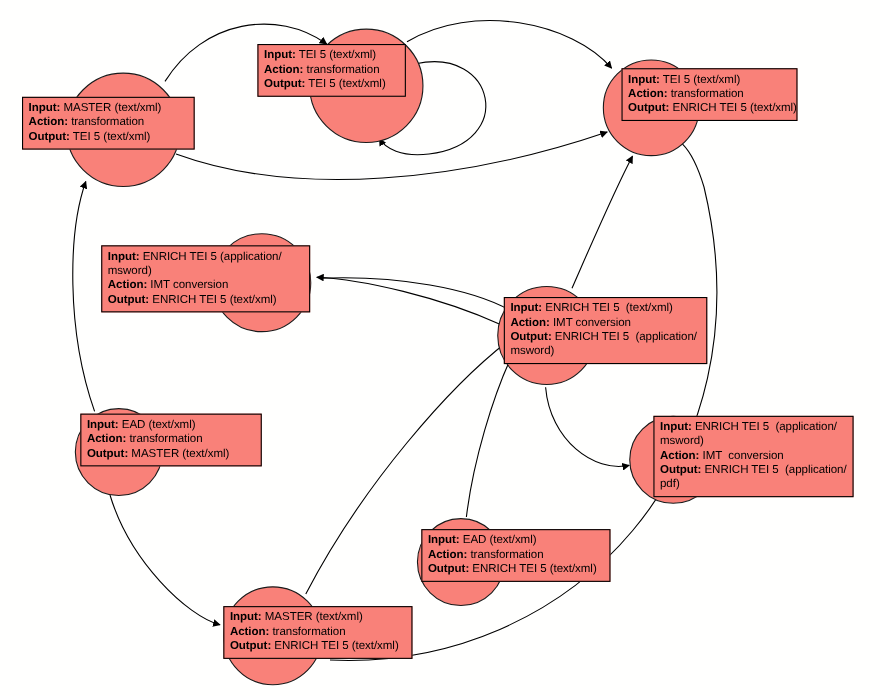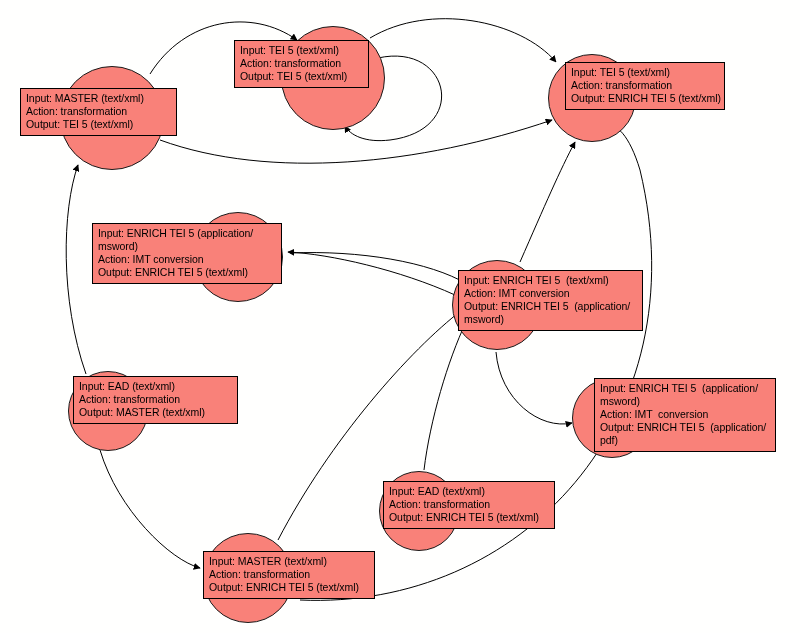--- a/index.html
+++ b/index.html
@@ -41,21 +41,21 @@
     border: 1px solid #000000;
     box-sizing: border-box;
     padding: 3px 5px 4px 5px;
     font-size: 10.5px;
     line-height: 13px;
     color: #000000;
     white-space: pre;
     letter-spacing: -0.05px;
   }
   .node-label .k {
-    font-weight: normal;
+    font-weight: bold;
   }
   .lrow { display: block; }
 </style>
 </head>
 <body>
 
 <div id="canvas">
 
   <svg id="edges" viewBox="0 0 800 633" xmlns="http://www.w3.org/2000/svg">
     <defs>

